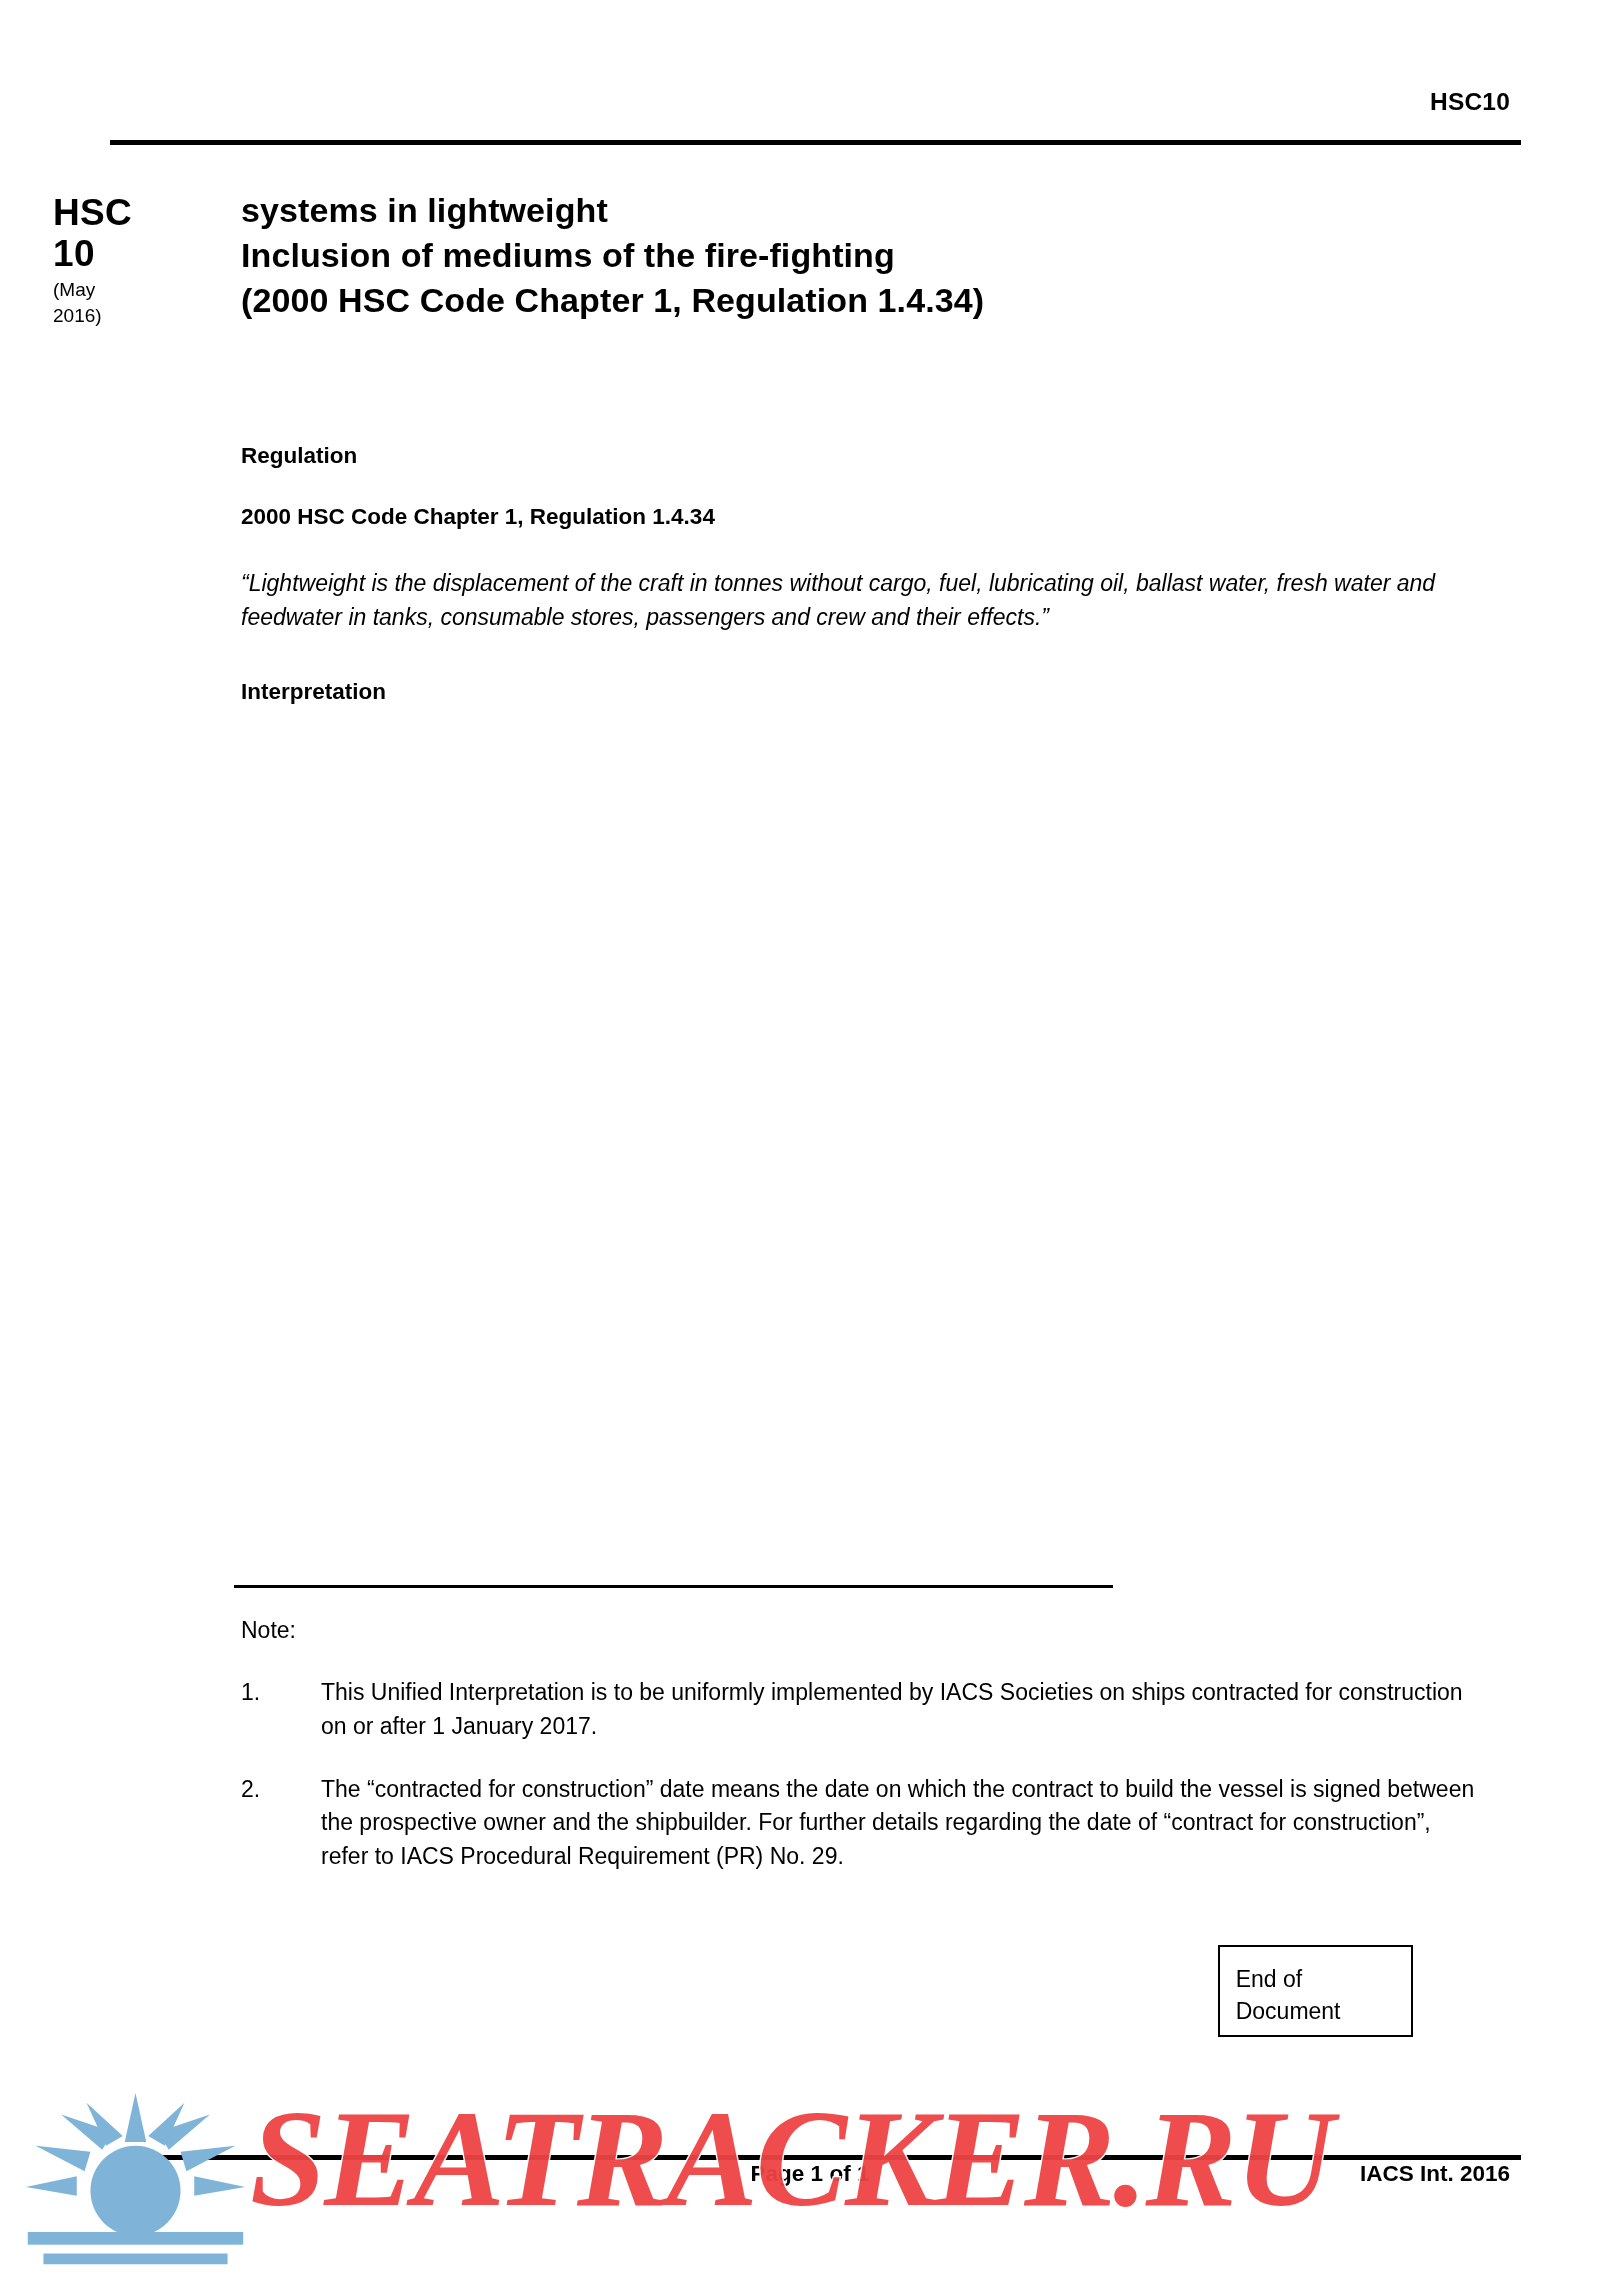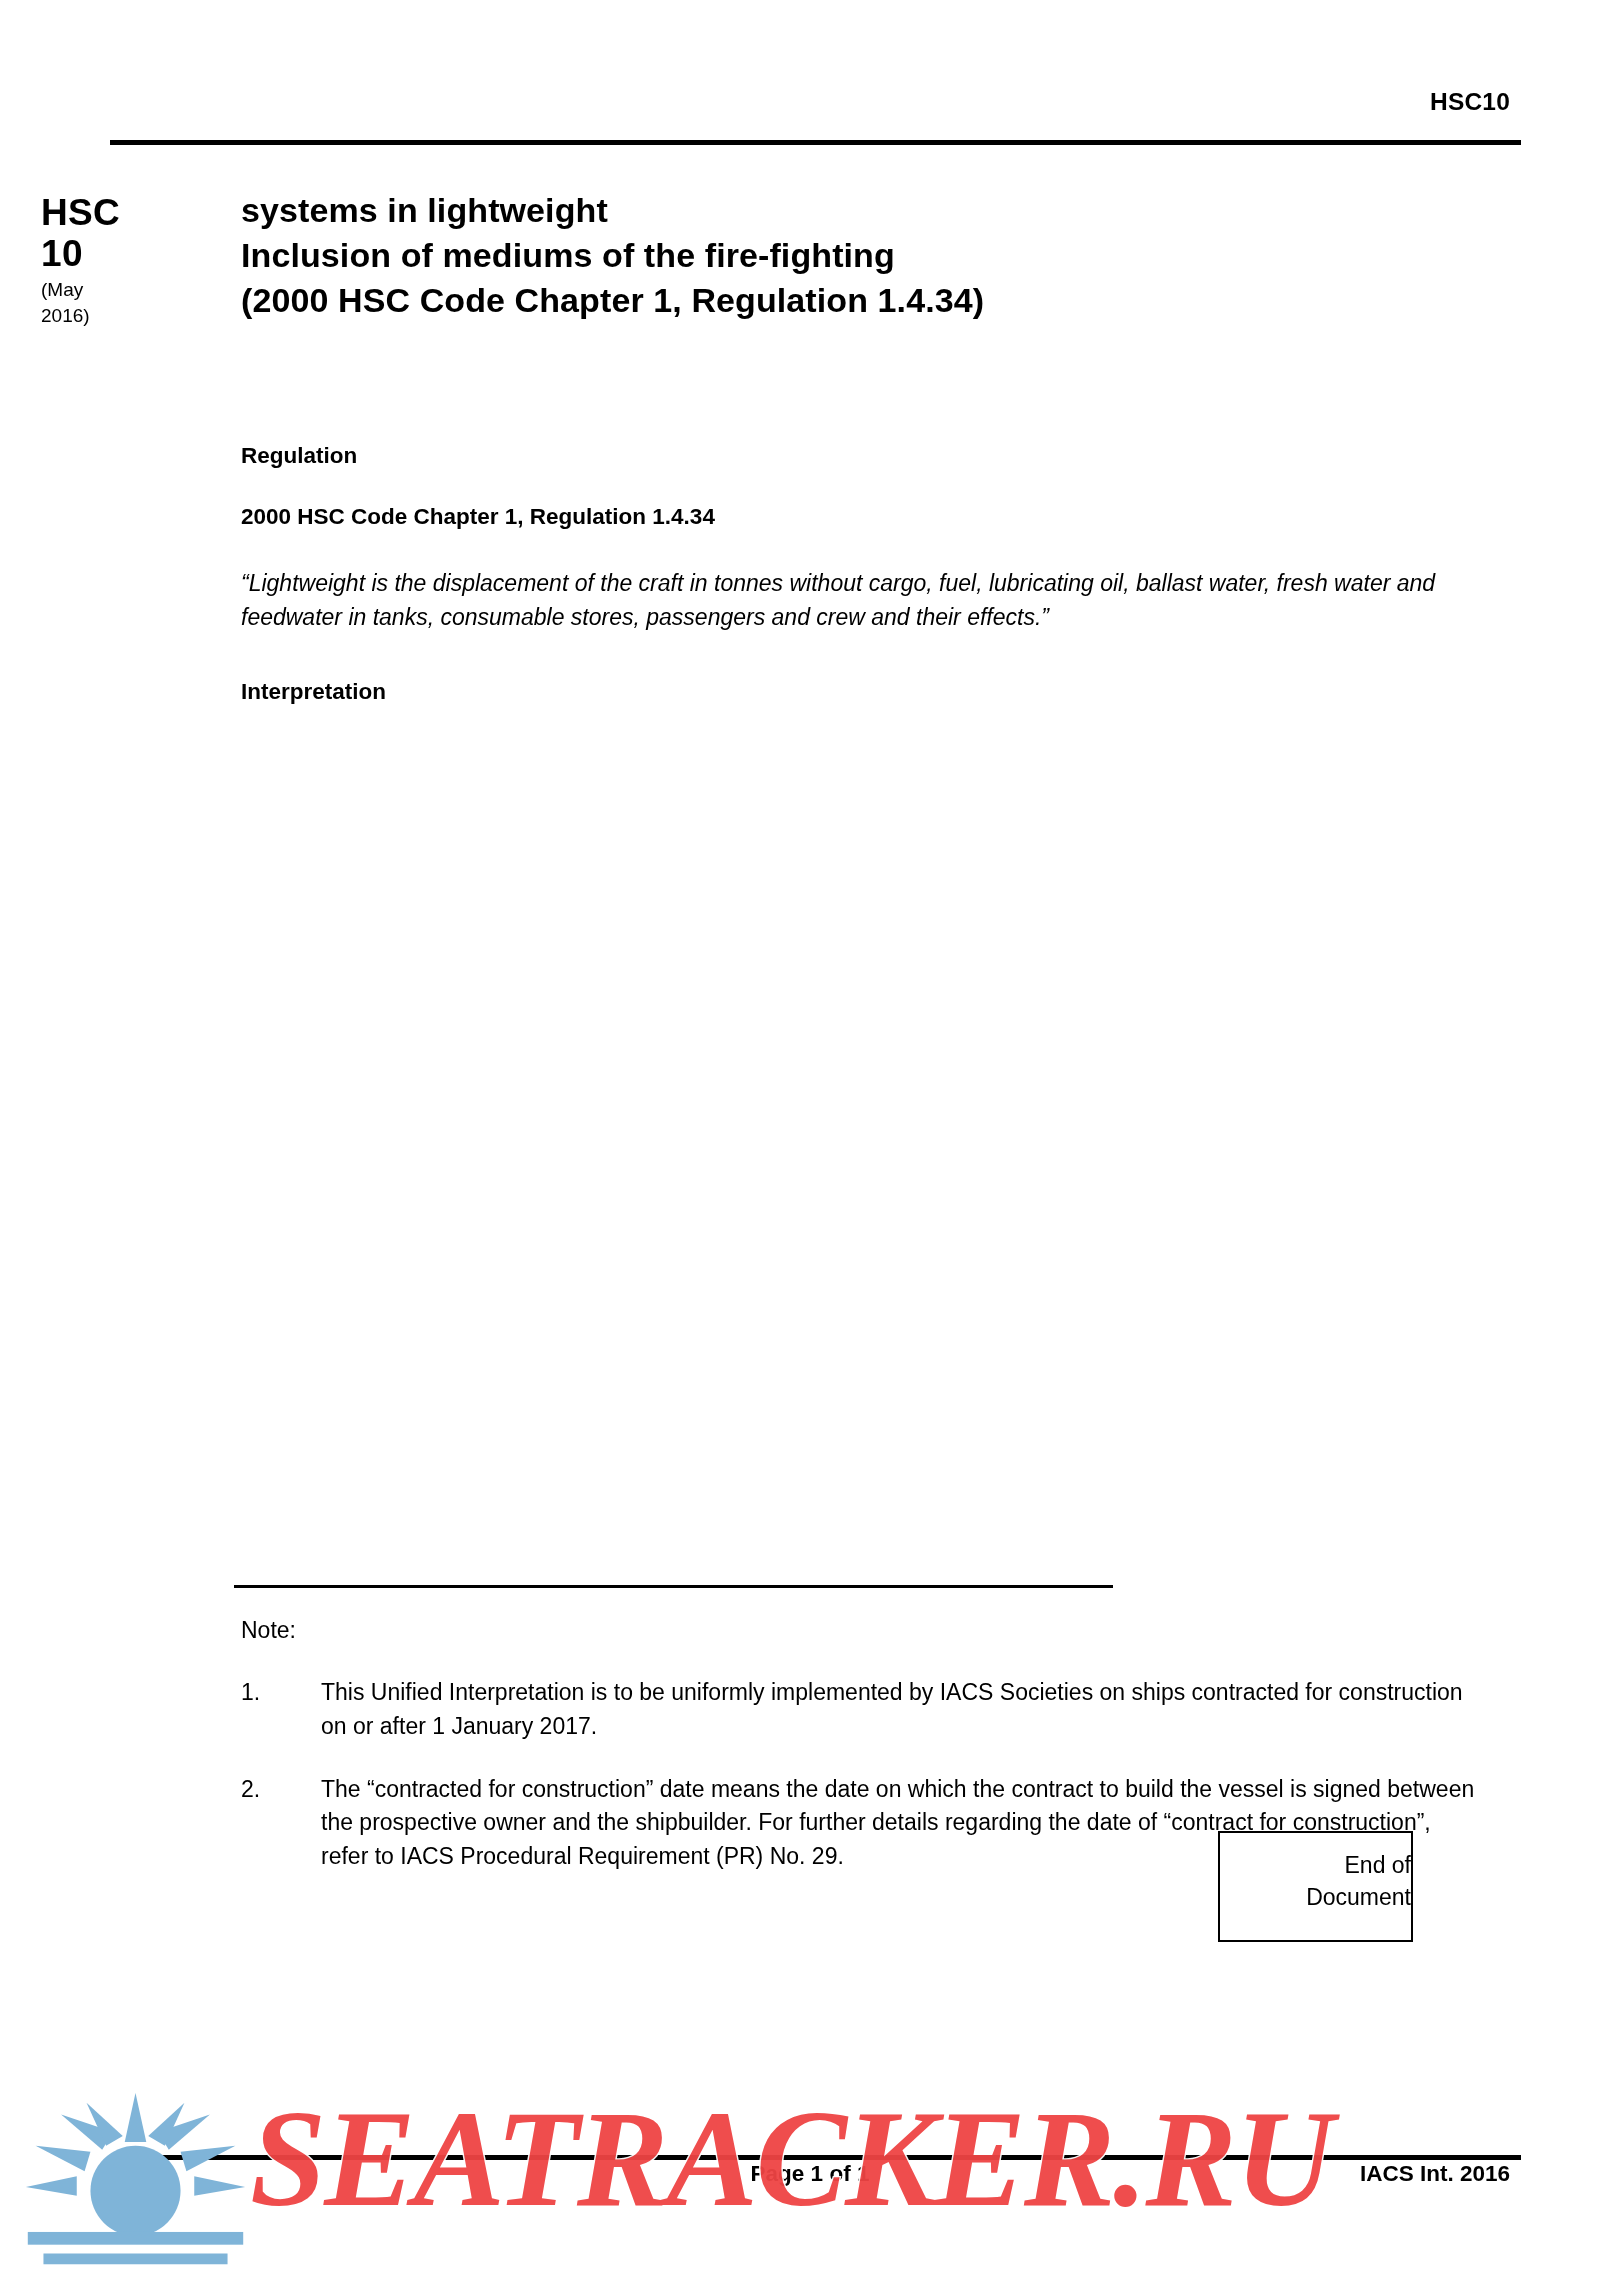--- a/index.html
+++ b/index.html
@@ -38,21 +38,21 @@
     left: 110px;
     top: 140px;
     width: 1411px;
     height: 4.9px;
     background: #000000;
   }
 
   
   .left-label {
     position: absolute;
-    left: 41px;
+    left: 53px;
     top: 192px;
     width: 157px;
   }
   .left-label .big {
     font-size: 37px;
     font-weight: bold;
     line-height: 1.12;
     letter-spacing: 0.3px;
   }
   .left-label .small {
@@ -141,27 +141,26 @@
   .note-text {
     font-size: 23px;
     line-height: 1.47;
     width: 1161px;
   }
 
   
   .eod-box {
     position: absolute;
     left: 1218px;
-    top: 1831px;
+    top: 1945px;
     width: 195px;
-    height: 111px;
+    height: 92px;
     border: 2.9px solid #000000;
     box-sizing: border-box;
     padding: 15.7px 0 0 15.7px;
-    text-align: right;
   }
   .eod-box div {
     font-size: 23px;
     line-height: 1.4;
   }
 
   
   .rule-bottom {
     position: absolute;
     left: 110px;

